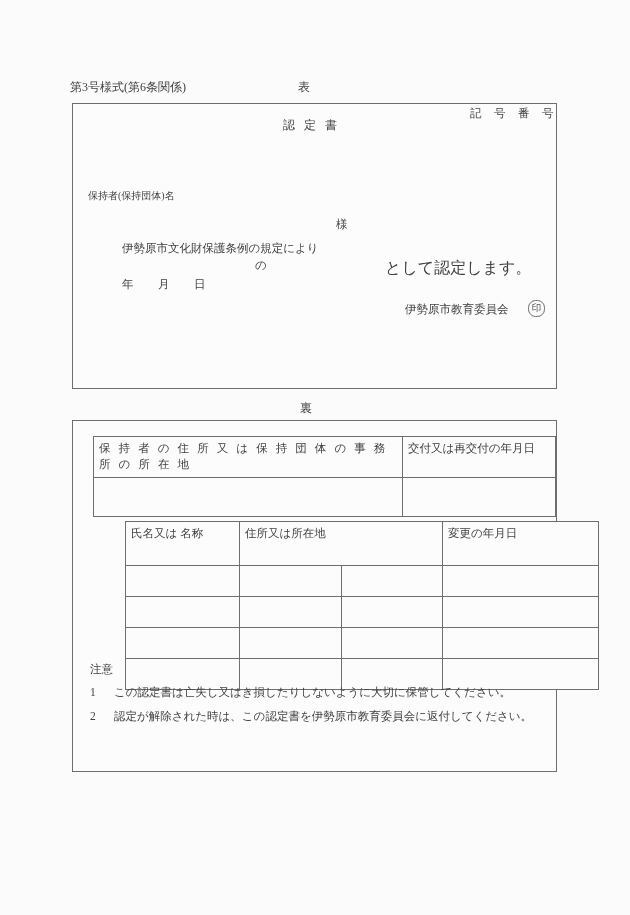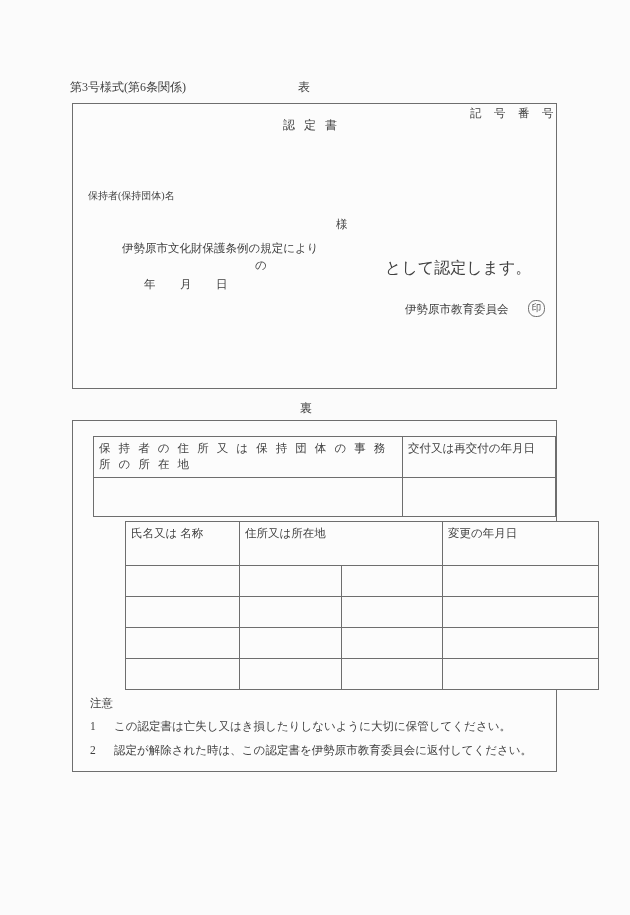--- a/index.html
+++ b/index.html
@@ -108,21 +108,20 @@
   .toshite {
     left: 385px;
     top: 258px;
     font-size: 16px;
   }
   .date-line {
     left: 122px;
     top: 277px;
     font-size: 11.5px;
     letter-spacing: 0.5px;
-    margin-left: 22px;
   }
   .authority {
     left: 405px;
     top: 302px;
     font-size: 11.5px;
   }
 
   
   .seal {
     position: absolute;
@@ -187,21 +186,21 @@
   .tbl-change .ch-h3 { width: 145px; height: 35px; }
   .tbl-change .ch-c1 { width: 103px; height: 22px; }
   .tbl-change .ch-c2 { width: 118px; height: 22px; }
   .tbl-change .ch-c3 { width: 74px;  height: 22px; }
   .tbl-change .ch-c4 { width: 145px; height: 22px; }
 
   
   .notes {
     position: absolute;
     left: 90px;
-    top: 696px;
+    top: 662px;
     width: 452px;
     font-family: Liberation Serif, serif;
   }
   .notes-title {
     font-size: 11.5px;
     color: #3f3f3f;
     margin: 0 0 8px 0;
   }
   .note-row {
     display: flex;

